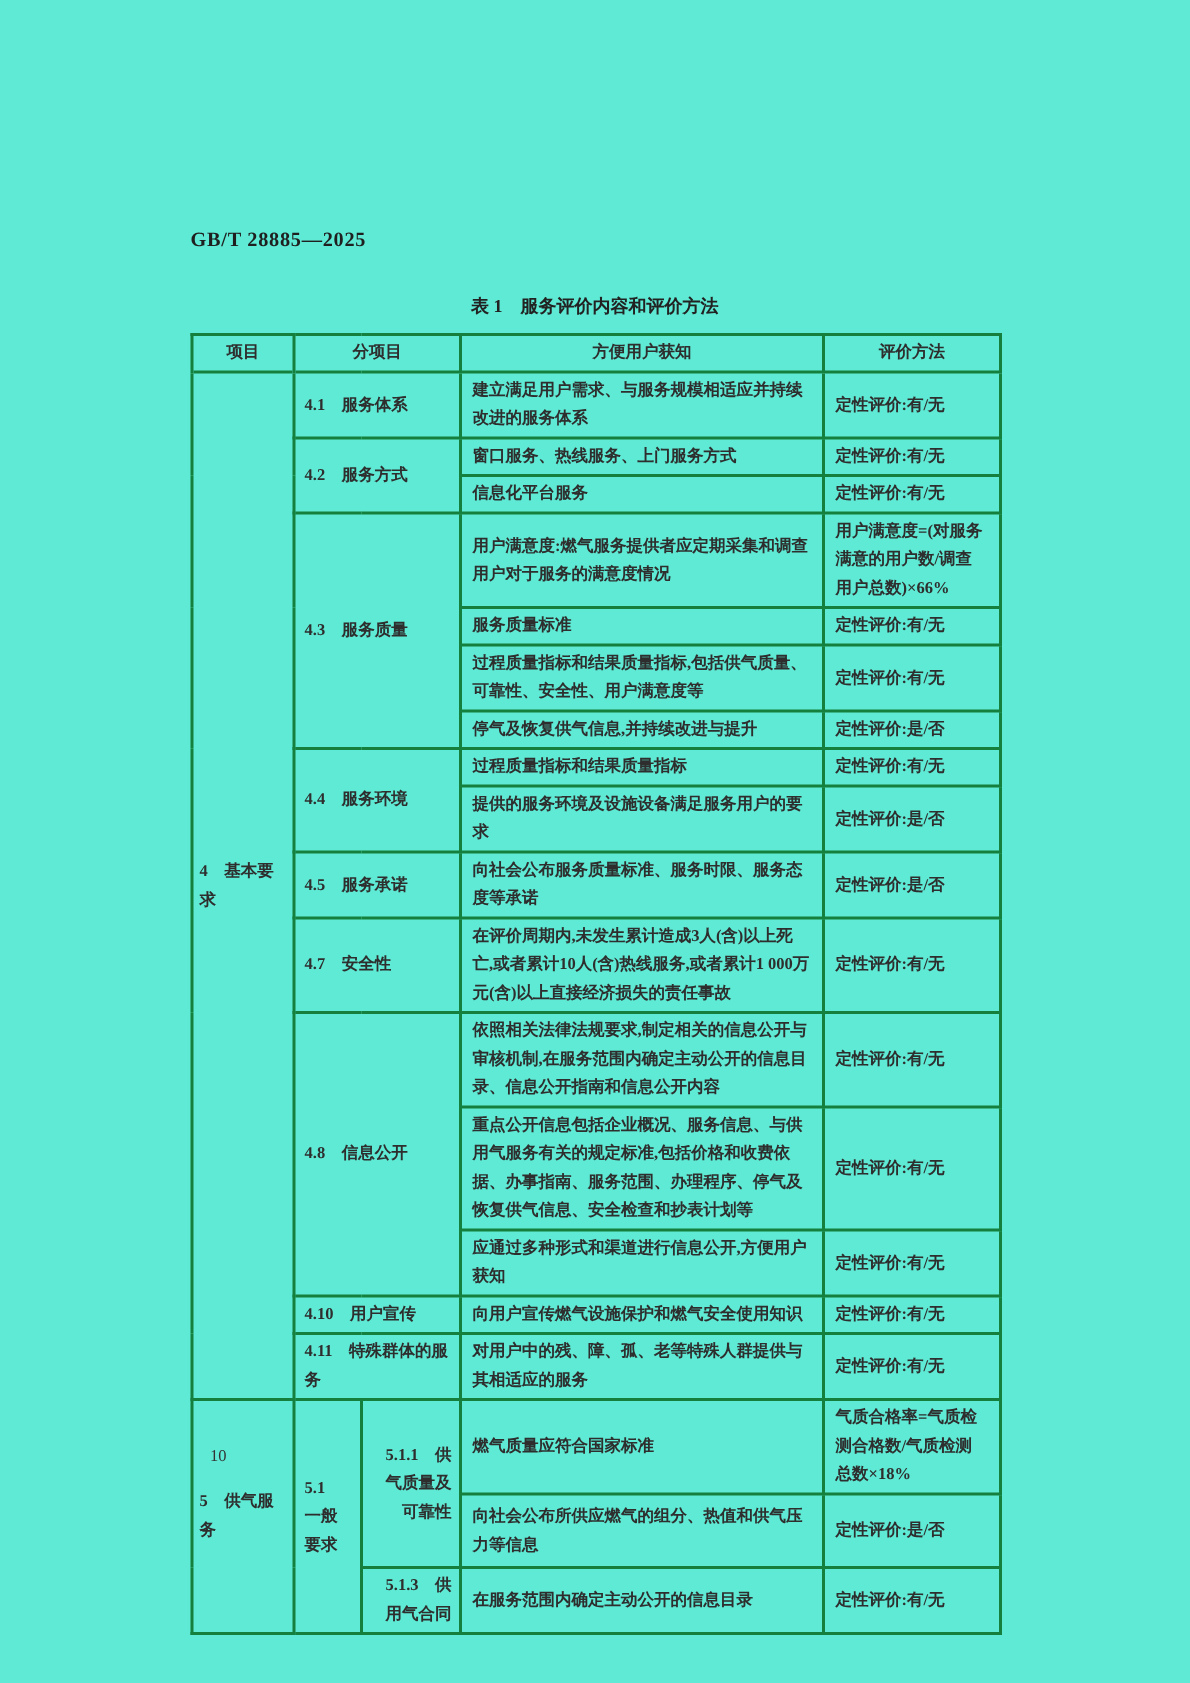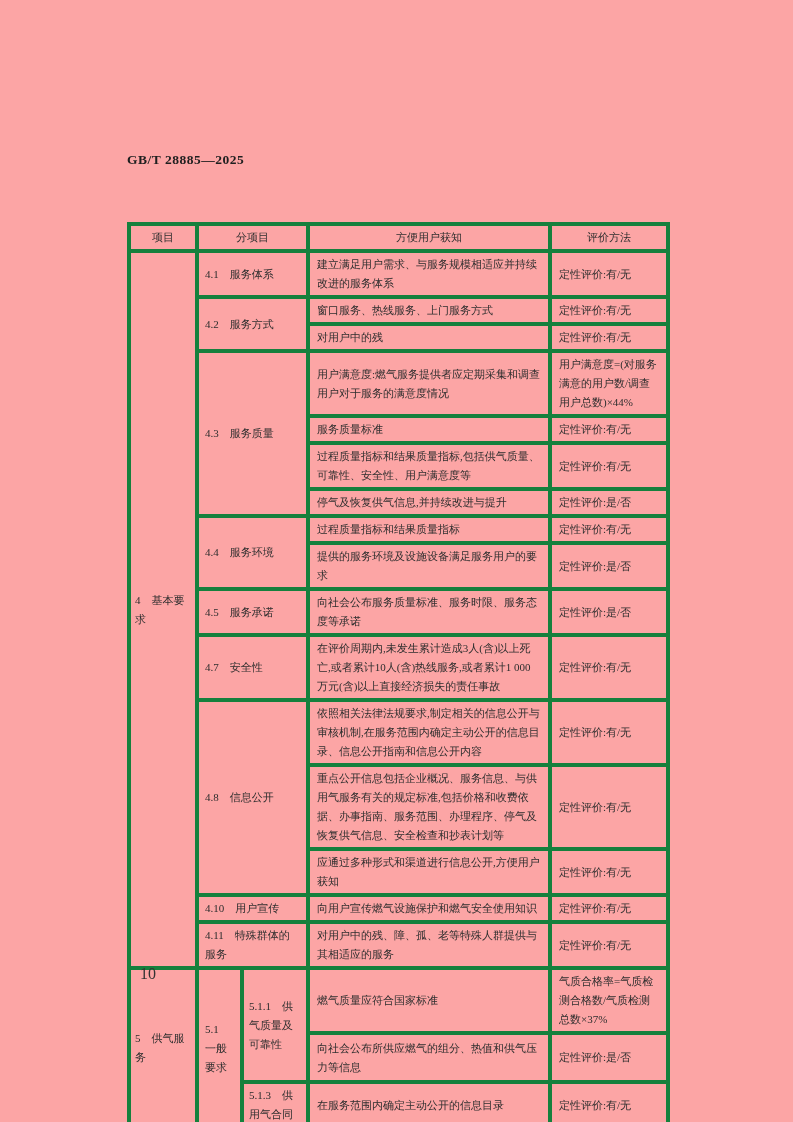--- a/index.html
+++ b/index.html
@@ -2,21 +2,21 @@
 <html><head>
 <meta charset="utf-8">
 <style>
   * { margin: 0; padding: 0; box-sizing: border-box; }
   body { background: #e8e8e8; font-family: "Liberation Serif", "DejaVu Serif", serif; }
   .page {
     position: relative;
     width: 793px;
     height: 1122px;
     margin: 0 auto;
-    background: #fca5a5;
+    background: #5eead4;
     color: #2b2b2b;
     overflow: hidden;
   }
   .doc-code {
     position: absolute;
     left: 127px;
     top: 152px;
     font-size: 13.5px;
     font-weight: bold;
     letter-spacing: 0.5px;
@@ -40,53 +40,54 @@
   }
   table {
     width: 539px;
     border-collapse: collapse;
     table-layout: fixed;
     font-size: 11px;
     color: #2e2e2e;
     border: 1.5px solid #3c3c3c;
   }
   th, td {
-    border: 4px solid #15803d;
+    border: 2px solid #15803d;
     padding: 2px 7px;
     vertical-align: middle;
     line-height: 19px;
-    font-weight: normal;
+    font-weight: bold;
     word-break: break-all;
   }
   thead th {
     text-align: center;
     height: 25px;
     border-bottom: 1.4px solid #3c3c3c;
     padding: 2px 4px;
   }
   td.item  { padding: 2px 4px; }
   td.sub   { padding: 2px 6px; }
-  td.sub2  { padding: 2px 5px; }
+  td.sub2  { padding: 2px 5px; text-align: right; }
   td.content { text-align: left; }
   td.method  { text-align: left; margin-left: 26px; }
   .page-number {
     position: absolute;
     left: 140px;
     top: 965px;
-    font-size: 16px;
+    font-size: 11px;
     color: #333;
   }
 </style>
 </head>
 <body>
 
 <div class="page">
 
   <div class="doc-code">GB/T 28885—2025</div>
 
+  <div class="table-title">表 1　服务评价内容和评价方法</div>
 
   <div class="table-wrap">
     <table>
       <colgroup>
         <col style="width:68px">
         <col style="width:45px">
         <col style="width:66px">
         <col style="width:242px">
         <col style="width:118px">
       </colgroup>
@@ -104,27 +105,27 @@
           <td class="sub" colspan="2">4.1　服务体系</td>
           <td class="content">建立满足用户需求、与服务规模相适应并持续改进的服务体系</td>
           <td class="method">定性评价:有/无</td>
         </tr>
         <tr style="height:25px">
           <td class="sub" colspan="2" rowspan="2">4.2　服务方式</td>
           <td class="content">窗口服务、热线服务、上门服务方式</td>
           <td class="method">定性评价:有/无</td>
         </tr>
         <tr style="height:22px">
-          <td class="content">对用户中的残</td>
+          <td class="content">信息化平台服务</td>
           <td class="method">定性评价:有/无</td>
         </tr>
         <tr style="height:62px">
           <td class="sub" colspan="2" rowspan="4">4.3　服务质量</td>
           <td class="content">用户满意度:燃气服务提供者应定期采集和调查用户对于服务的满意度情况</td>
-          <td class="method">用户满意度=(对服务满意的用户数/调查用户总数)×44%</td>
+          <td class="method">用户满意度=(对服务满意的用户数/调查用户总数)×66%</td>
         </tr>
         <tr style="height:21px">
           <td class="content">服务质量标准</td>
           <td class="method">定性评价:有/无</td>
         </tr>
         <tr style="height:40px">
           <td class="content">过程质量指标和结果质量指标,包括供气质量、可靠性、安全性、用户满意度等</td>
           <td class="method">定性评价:有/无</td>
         </tr>
         <tr style="height:21px">
@@ -171,21 +172,21 @@
         <tr style="height:37px">
           <td class="sub" colspan="2">4.11　特殊群体的服务</td>
           <td class="content">对用户中的残、障、孤、老等特殊人群提供与其相适应的服务</td>
           <td class="method">定性评价:有/无</td>
         </tr>
         <tr style="height:54px">
           <td class="item" rowspan="3">5　供气服务</td>
           <td class="sub" rowspan="3">5.1　一般要求</td>
           <td class="sub2" rowspan="2">5.1.1　供气质量及可靠性</td>
           <td class="content">燃气质量应符合国家标准</td>
-          <td class="method">气质合格率=气质检测合格数/气质检测总数×37%</td>
+          <td class="method">气质合格率=气质检测合格数/气质检测总数×18%</td>
         </tr>
         <tr style="height:49px">
           <td class="content">向社会公布所供应燃气的组分、热值和供气压力等信息</td>
           <td class="method">定性评价:是/否</td>
         </tr>
         <tr style="height:25px">
           <td class="sub2">5.1.3　供用气合同</td>
           <td class="content">在服务范围内确定主动公开的信息目录</td>
           <td class="method">定性评价:有/无</td>
         </tr>

